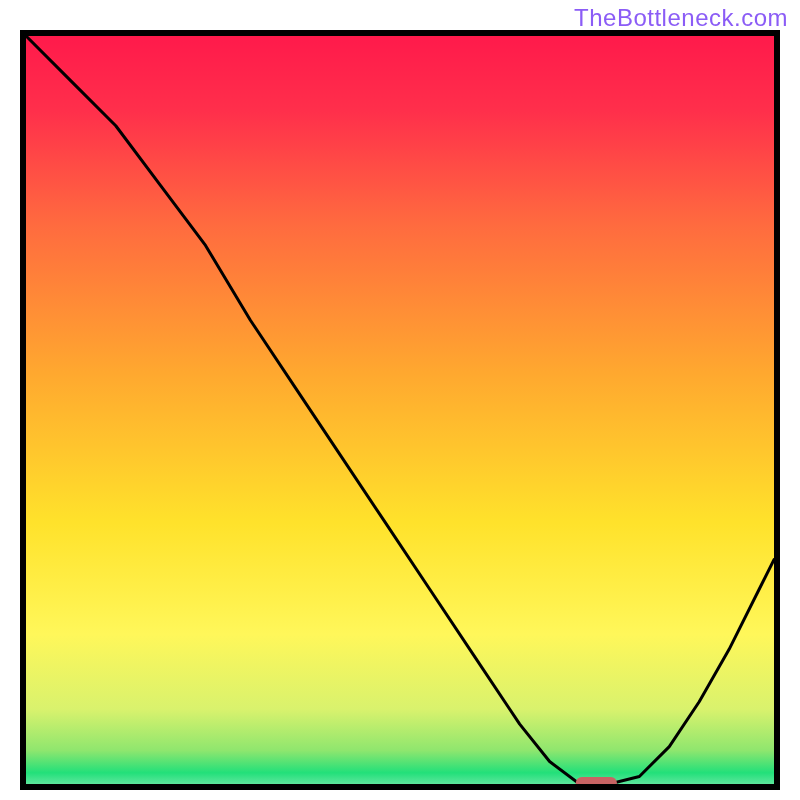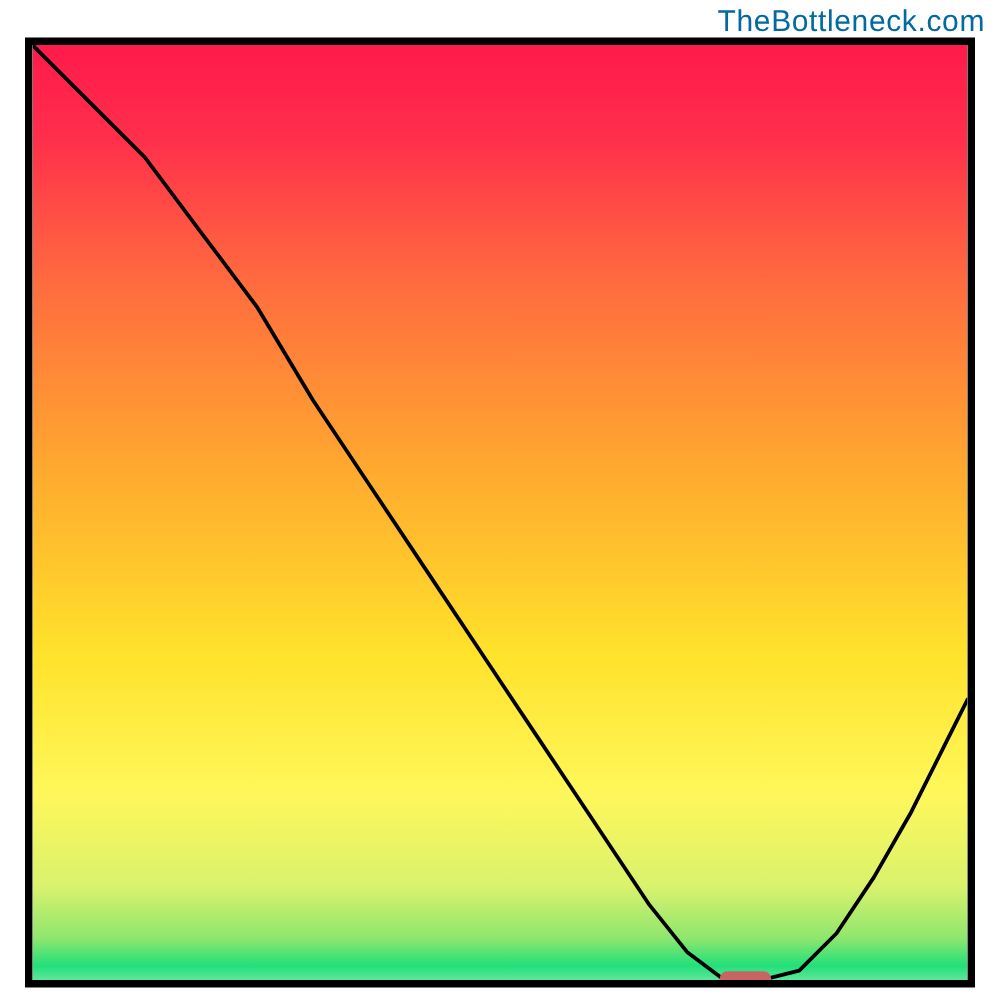--- a/index.html
+++ b/index.html
@@ -12,21 +12,21 @@
   }
   .frame {
     position: relative;
     width: 800px;
     height: 800px;
   }
   .watermark {
     position: absolute;
     top: 4px;
     right: 12px;
-    color: #0369a1;
+    color: #8b5cf6;
     font-size: 24px;
     font-weight: 500;
     letter-spacing: 0.5px;
     z-index: 10;
   }
   .plot-outer {
     position: absolute;
     left: 20px;
     top: 30px;
     width: 760px;

